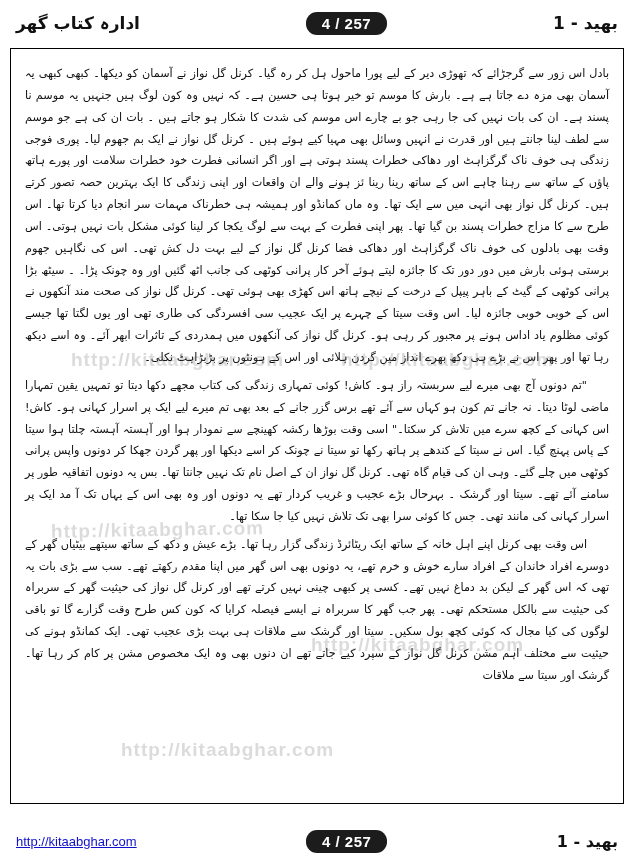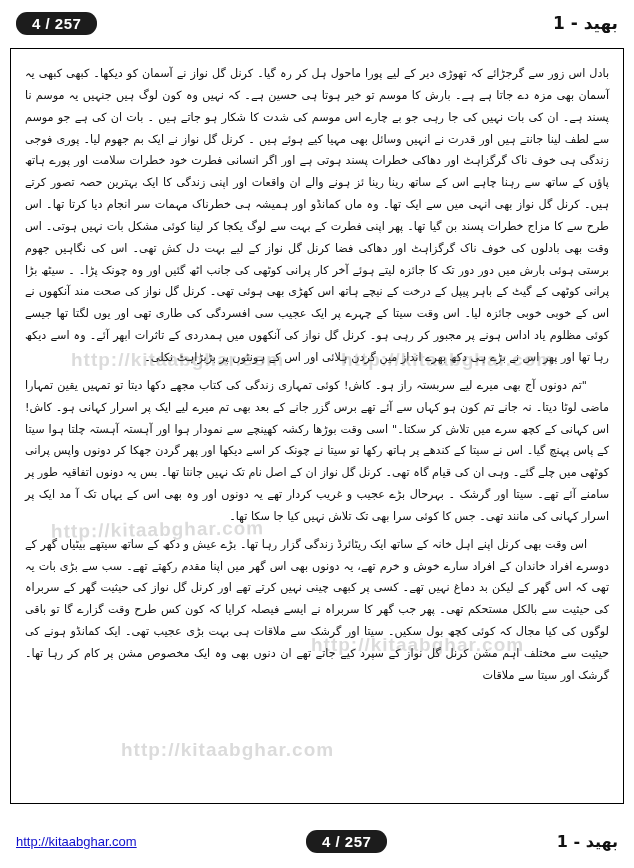--- a/index.html
+++ b/index.html
@@ -131,20 +131,21 @@
     font-weight: bold;
     color: #111;
   }
 </style>
 </head>
 <body>
 
 <div class="page">
 
   <div class="header">
+    <div class="header-right-title">ادارہ کتاب گھر</div>
     <div class="page-badge">4 / 257</div>
     <div class="header-left-title">بھید - 1</div>
   </div>
 
   <div class="content-frame">
     <div class="text-area">
       <p class="para">بادل اس زور سے گرجڑائے کہ تھوڑی دیر کے لیے پورا ماحول ہل کر رہ گیا۔ کرنل گل نواز نے آسمان کو دیکھا۔ کبھی کبھی یہ آسمان بھی مزہ دے جاتا ہے ہے۔ بارش کا موسم تو خیر ہوتا ہی حسین ہے۔ کہ نہیں وہ کون لوگ ہیں جنہیں یہ موسم نا پسند ہے۔ ان کی بات نہیں کی جا رہی جو بے چارے اس موسم کی شدت کا شکار ہو جاتے ہیں ۔ بات ان کی ہے جو موسم سے لطف لینا جانتے ہیں اور قدرت نے انہیں وسائل بھی مہیا کیے ہوئے ہیں ۔ کرنل گل نواز نے ایک بم جھوم لیا۔ پوری فوجی زندگی ہی خوف ناک گرگزاہٹ اور دھاکی خطرات پسند ہوتی ہے اور اگر انسانی فطرت خود خطرات سلامت اور پورے ہاتھ پاؤں کے ساتھ سے رہنا چاہے اس کے ساتھ رینا رینا ئز ہونے والے ان واقعات اور اپنی زندگی کا ایک بہترین حصہ تصور کرتے ہیں۔ کرنل گل نواز بھی انہی میں سے ایک تھا۔ وہ ماں کمانڈو اور ہمیشہ ہی خطرناک مہمات سر انجام دیا کرتا تھا۔ اس طرح سے کا مزاج خطرات پسند بن گیا تھا۔ پھر اپنی فطرت کے بہت سے لوگ یکجا کر لینا کوئی مشکل بات نہیں ہوتی۔ اس وقت بھی بادلوں کی خوف ناک گرگزاہٹ اور دھاکی فضا کرنل گل نواز کے لیے بہت دل کش تھی۔ اس کی نگاہیں جھوم برستی ہوئی بارش میں دور دور تک کا جائزہ لیتے ہوئے آخر کار پرانی کوٹھی کی جانب اٹھ گئیں اور وہ چونک پڑا۔ ۔ سیٹھ بڑا پرانی کوٹھی کے گیٹ کے باہر پیپل کے درخت کے نیچے ہاتھ اس کھڑی بھی ہوئی تھی۔ کرنل گل نواز کی صحت مند آنکھوں نے اس کے خوبی خوبی جائزہ لیا۔ اس وقت سیتا کے چہرے پر ایک عجیب سی افسردگی کی طاری تھی اور یوں لگتا تھا جیسے کوئی مظلوم یاد اداس ہونے پر مجبور کر رہی ہو۔ کرنل گل نواز کی آنکھوں میں ہمدردی کے تاثرات ابھر آئے۔ وہ اسے دیکھ رہا تھا اور پھر اس نے بڑے ہی دکھ بھرے انداز میں گردن ہلائی اور اس کے ہونٹوں پر بڑبڑاہٹ نکلی۔</p>
       <p class="para indented">"تم دونوں آج بھی میرے لیے سربستہ راز ہو۔ کاش! کوئی تمہاری زندگی کی کتاب مجھے دکھا دیتا تو تمہیں یقین تمہارا ماضی لوٹا دیتا۔ نہ جانے تم کون ہو کہاں سے آئے تھے برس گزر جانے کے بعد بھی تم میرے لیے ایک پر اسرار کہانی ہو۔ کاش! اس کہانی کے کچھ سرے میں تلاش کر سکتا۔" اسی وقت بوڑھا رکشہ کھینچے سے نمودار ہوا اور آہستہ آہستہ چلتا ہوا سیتا کے پاس پہنچ گیا۔ اس نے سیتا کے کندھے پر ہاتھ رکھا تو سیتا نے چونک کر اسے دیکھا اور پھر گردن جھکا کر دونوں واپس پرانی کوٹھی میں چلے گئے۔ وہی ان کی قیام گاہ تھی۔ کرنل گل نواز ان کے اصل نام تک نہیں جانتا تھا۔ بس یہ دونوں اتفاقیہ طور پر سامنے آئے تھے۔ سیتا اور گرشک ۔ بہرحال بڑے عجیب و غریب کردار تھے یہ دونوں اور وہ بھی اس کے یہاں تک آ مد ایک پر اسرار کہانی کی مانند تھی۔ جس کا کوئی سرا بھی تک تلاش نہیں کیا جا سکا تھا۔</p>
       <p class="para indented">اس وقت بھی کرنل اپنے اہل خانہ کے ساتھ ایک ریٹائرڈ زندگی گزار رہا تھا۔ بڑے عیش و دکھ کے ساتھ سیتھے بیٹیاں گھر کے دوسرے افراد خاندان کے افراد سارے خوش و خرم تھے، یہ دونوں بھی اس گھر میں اپنا مقدم رکھتے تھے۔ سب سے بڑی بات یہ تھی کہ اس گھر کے لیکن بد دماغ نہیں تھے۔ کسی پر کبھی چینی نہیں کرتے تھے اور کرنل گل نواز کی حیثیت گھر کے سربراہ کی حیثیت سے بالکل مستحکم تھی۔ پھر جب گھر کا سربراہ نے ایسے فیصلہ کرایا کہ کون کس طرح وقت گزارے گا تو باقی لوگوں کی کیا مجال کہ کوئی کچھ بول سکیں۔ سیتا اور گرشک سے ملاقات ہی بہت بڑی عجیب تھی۔ ایک کمانڈو ہونے کی حیثیت سے مختلف اہم مشن کرنل گل نواز کے سپرد کیے جاتے تھے ان دنوں بھی وہ ایک مخصوص مشن پر کام کر رہا تھا۔ گرشک اور سیتا سے ملاقات</p>
     </div>

